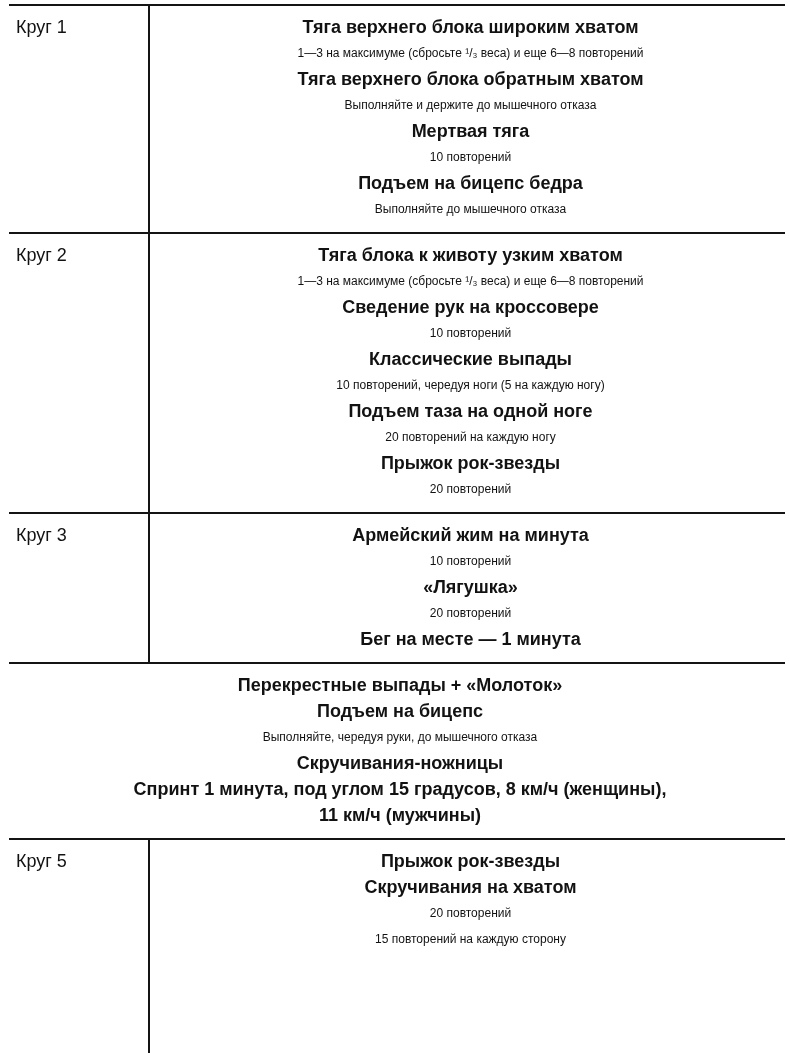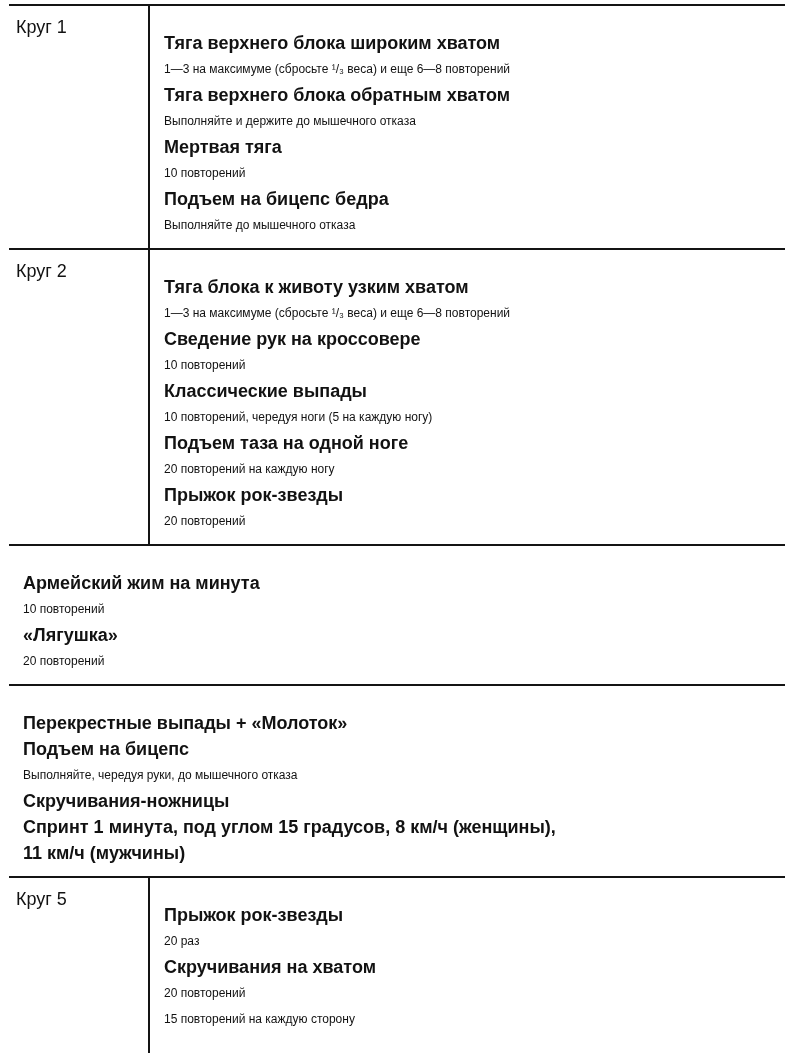--- a/index.html
+++ b/index.html
@@ -37,21 +37,22 @@
     border-bottom: none;
     flex: 1 1 auto;
   }
   .cell-left {
     flex: 0 0 141px;
     border-right: 2.5px solid #141414;
     padding: 8px 4px 10px 7px;
   }
   .cell-right {
     flex: 1 1 auto;
-    padding: 24px 8px 10px 14px;
+    padding: 8px 8px 10px 14px;
+    text-align: center;
   }
   .circuit-label {
     font-size: 18px;
     line-height: 26px;
     font-weight: normal;
   }
   .ex-name {
     font-size: 18px;
     line-height: 26px;
     font-weight: bold;
@@ -94,43 +95,46 @@
           <div class="ex-desc">10 повторений</div>
           <div class="ex-name">Классические выпады</div>
           <div class="ex-desc">10 повторений, чередуя ноги (5 на каждую ногу)</div>
           <div class="ex-name">Подъем таза на одной ноге</div>
           <div class="ex-desc">20 повторений на каждую ногу</div>
           <div class="ex-name">Прыжок рок-звезды</div>
           <div class="ex-desc">20 повторений</div>
         </div>
       </div>
       <div class="row">
+        <div class="cell-left">
+          <div class="circuit-label">Круг 3</div>
+        </div>
         <div class="cell-right">
           <div class="ex-name">Армейский жим на минута</div>
           <div class="ex-desc">10 повторений</div>
           <div class="ex-name">«Лягушка»</div>
           <div class="ex-desc">20 повторений</div>
+          <div class="ex-name">Бег на месте — 1 минута</div>
         </div>
       </div>
       <div class="row">
         <div class="cell-right">
           <div class="ex-name">Перекрестные выпады + «Молоток»</div>
           <div class="ex-name">Подъем на бицепс</div>
           <div class="ex-desc">Выполняйте, чередуя руки, до мышечного отказа</div>
           <div class="ex-name">Скручивания-ножницы</div>
           <div class="ex-name">Спринт 1 минута, под углом 15 градусов, 8 км/ч (женщины),
 11 км/ч (мужчины)</div>
         </div>
       </div>
       <div class="row">
         <div class="cell-left">
           <div class="circuit-label">Круг 5</div>
         </div>
         <div class="cell-right">
           <div class="ex-name">Прыжок рок-звезды</div>
-          <div class="ex-desc">20 раз</div>
           <div class="ex-name">Скручивания на хватом</div>
           <div class="ex-desc">20 повторений</div>
           <div class="ex-desc">15 повторений на каждую сторону</div>
         </div>
       </div>
     </div>
 </div>
 
 </body></html>

